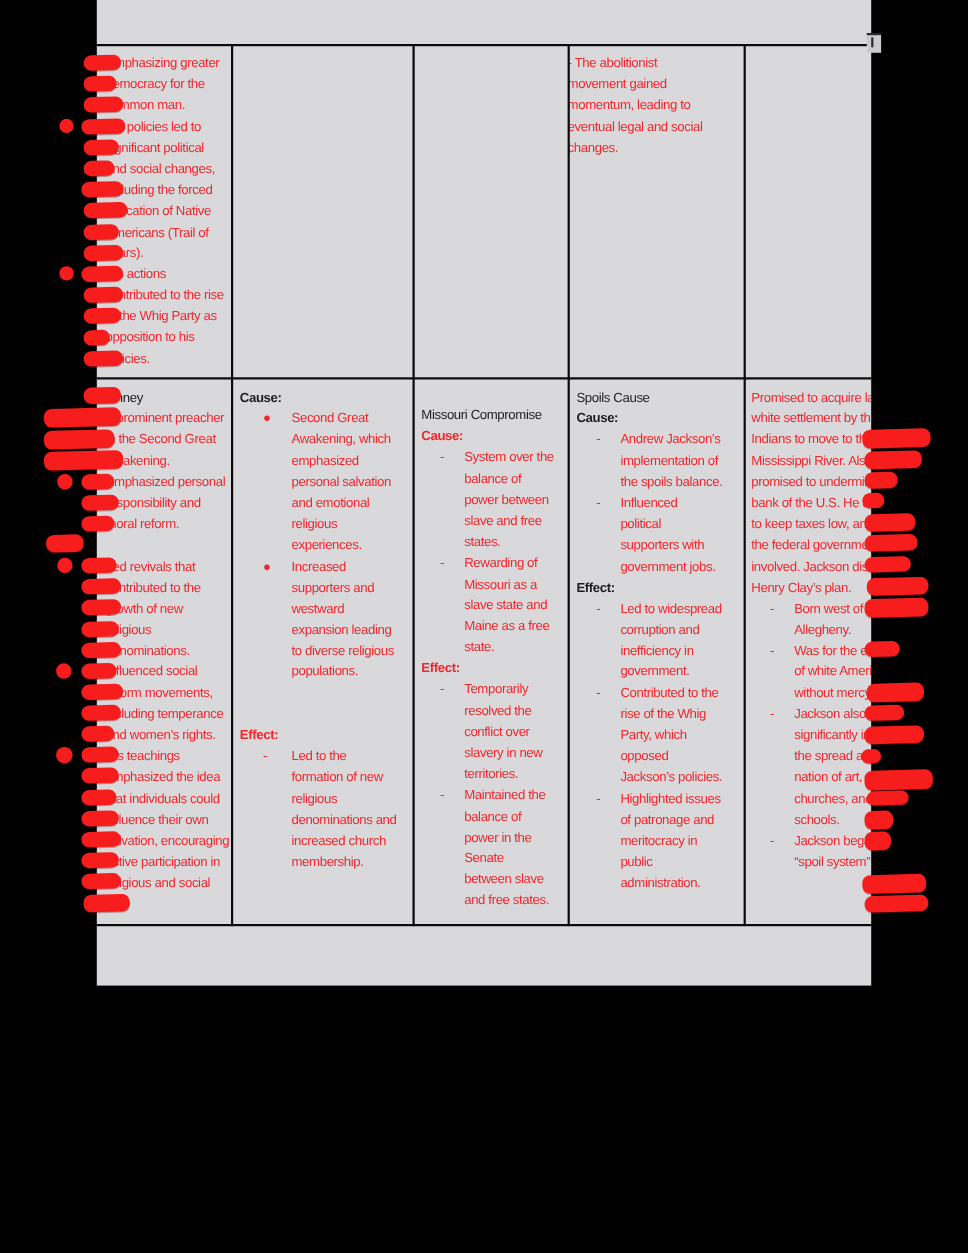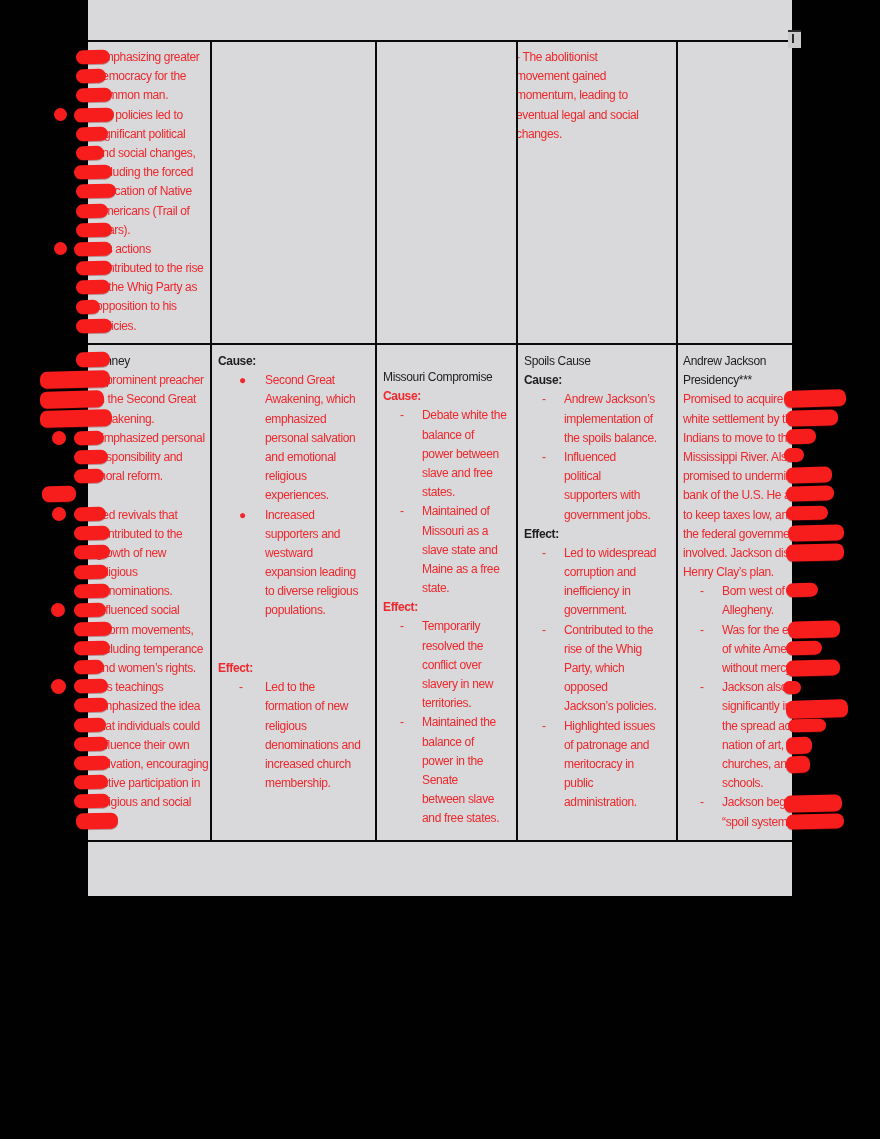--- a/index.html
+++ b/index.html
@@ -158,29 +158,29 @@
           <div class="line red">membership.</div>
         </div>
       </div>
     <div class="cell cell-r2c3" style="left:295px;top:368px;width:130px">
         <div>
           <div class="line black">Missouri Compromise</div>
         </div>
         <div class="line red bold">Cause:</div>
         <div class="bullet-item">
           <span class="marker dash">-</span>
-          <div class="line red">Debate white the</div>
+          <div class="line red">System over the</div>
           <div class="line red">balance of</div>
           <div class="line red">power between</div>
           <div class="line red">slave and free</div>
           <div class="line red">states.</div>
         </div>
         <div class="bullet-item">
           <span class="marker dash">-</span>
-          <div class="line red">Maintained of</div>
+          <div class="line red">Rewarding of</div>
           <div class="line red">Missouri as a</div>
           <div class="line red">slave state and</div>
           <div class="line red">Maine as a free</div>
           <div class="line red">state.</div>
         </div>
         <div class="line red bold">Effect:</div>
         <div class="bullet-item">
           <span class="marker dash">-</span>
           <div class="line red">Temporarily</div>
           <div class="line red">resolved the</div>
@@ -235,24 +235,20 @@
         <div class="bullet-item">
           <span class="marker dash">-</span>
           <div class="line red">Highlighted issues</div>
           <div class="line red">of patronage and</div>
           <div class="line red">meritocracy in</div>
           <div class="line red">public</div>
           <div class="line red">administration.</div>
         </div>
       </div>
     <div class="cell cell-r2c5" style="left:595px;top:352px;width:160px">
-        <div>
-          <div class="line black">Andrew Jackson</div>
-          <div class="line black">Presidency***</div>
-        </div>
         <div>
           <div class="line red">Promised to acquire land</div>
           <div class="line red">white settlement by the</div>
           <div class="line red">Indians to move to the</div>
           <div class="line red">Mississippi River. Also</div>
           <div class="line red">promised to undermine the</div>
           <div class="line red">bank of the U.S. He also</div>
           <div class="line red">to keep taxes low, and keep</div>
           <div class="line red">the federal government less</div>
           <div class="line red">involved. Jackson disliked</div>

